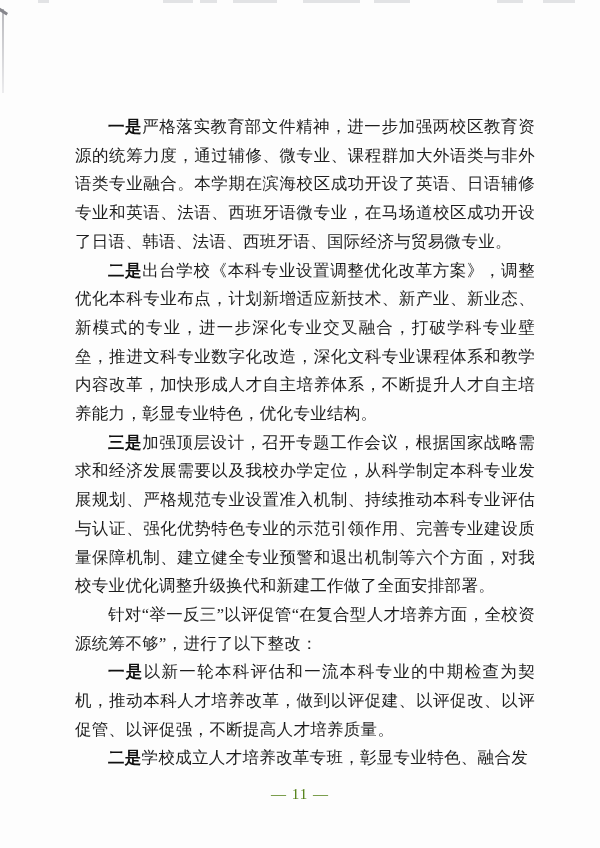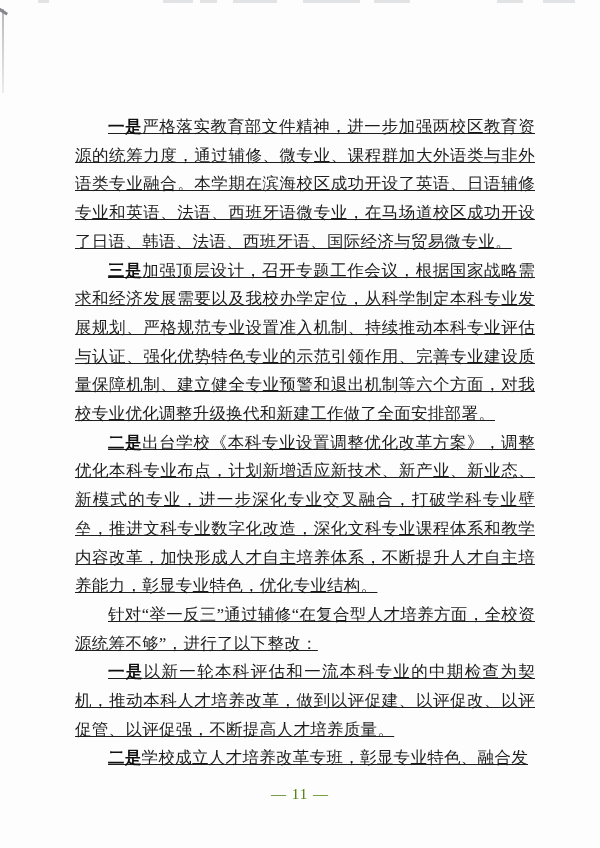--- a/index.html
+++ b/index.html
@@ -48,21 +48,20 @@
     letter-spacing: 0.3px;
     line-height: 28.7px;
     color: #1e1e1e;
     text-align: justify;
     text-justify: inter-ideograph;
   }
   .text-block p {
     margin: 0;
     padding: 0;
     text-indent: 2em;
-    text-decoration: underline;
   }
   .lead {
     font-weight: 700;
     color: #101010;
   }
   .page-num {
     position: absolute;
     top: 786px;
     left: 0;
     width: 600px;
@@ -83,22 +82,22 @@
   <i class="dash" style="left:233px;width:44px;"></i>
   <i class="dash" style="left:303px;width:57px;"></i>
   <i class="dash" style="left:374px;width:36px;"></i>
   <i class="dash" style="left:497px;width:26px;"></i>
   <i class="dash" style="left:543px;width:32px;"></i>
   <i class="edge-line"></i>
   <i class="edge-tick"></i>
 
   <main class="text-block">
     <p><b class="lead">一是</b><span>严格落实教育部文件精神，进一步加强两校区教育资源的统筹力度，通过辅修、微专业、课程群加大外语类与非外语类专业融合。本学期在滨海校区成功开设了英语、日语辅修专业和英语、法语、西班牙语微专业，在马场道校区成功开设了日语、韩语、法语、西班牙语、国际经济与贸易微专业。</span></p>
+    <p><b class="lead">二是</b><span>出台学校《本科专业设置调整优化改革方案》，调整优化本科专业布点，计划新增适应新技术、新产业、新业态、新模式的专业，进一步深化专业交叉融合，打破学科专业壁垒，推进文科专业数字化改造，深化文科专业课程体系和教学内容改革，加快形成人才自主培养体系，不断提升人才自主培养能力，彰显专业特色，优化专业结构。</span></p>
     <p><b class="lead">三是</b><span>加强顶层设计，召开专题工作会议，根据国家战略需求和经济发展需要以及我校办学定位，从科学制定本科专业发展规划、严格规范专业设置准入机制、持续推动本科专业评估与认证、强化优势特色专业的示范引领作用、完善专业建设质量保障机制、建立健全专业预警和退出机制等六个方面，对我校专业优化调整升级换代和新建工作做了全面安排部署。</span></p>
-    <p><b class="lead">二是</b><span>出台学校《本科专业设置调整优化改革方案》，调整优化本科专业布点，计划新增适应新技术、新产业、新业态、新模式的专业，进一步深化专业交叉融合，打破学科专业壁垒，推进文科专业数字化改造，深化文科专业课程体系和教学内容改革，加快形成人才自主培养体系，不断提升人才自主培养能力，彰显专业特色，优化专业结构。</span></p>
-    <p><b class="lead"></b><span>针对“举一反三”通过辅修“在复合型人才培养方面，全校资源统筹不够”，进行了以下整改：</span></p>
+    <p><b class="lead"></b><span>针对“举一反三”以评促管“在复合型人才培养方面，全校资源统筹不够”，进行了以下整改：</span></p>
     <p><b class="lead">一是</b><span>以新一轮本科评估和一流本科专业的中期检查为契机，推动本科人才培养改革，做到以评促建、以评促改、以评促管、以评促强，不断提高人才培养质量。</span></p>
     <p><b class="lead">二是</b><span>学校成立人才培养改革专班，彰显专业特色、融合发</span></p>
   </main>
 
   <div class="page-num">— 11 —</div>
 
 </div>
 
 </body></html>

